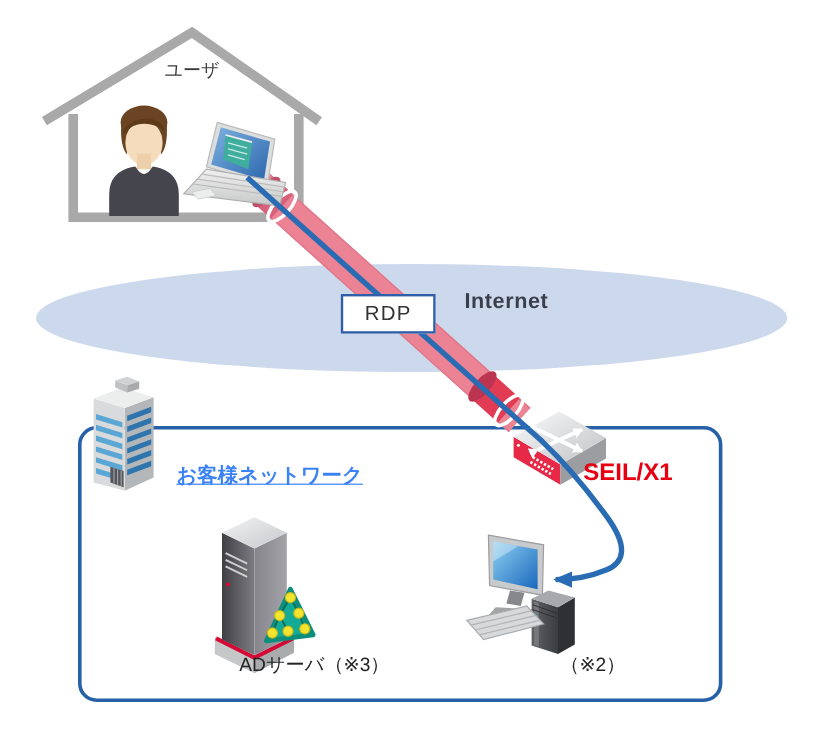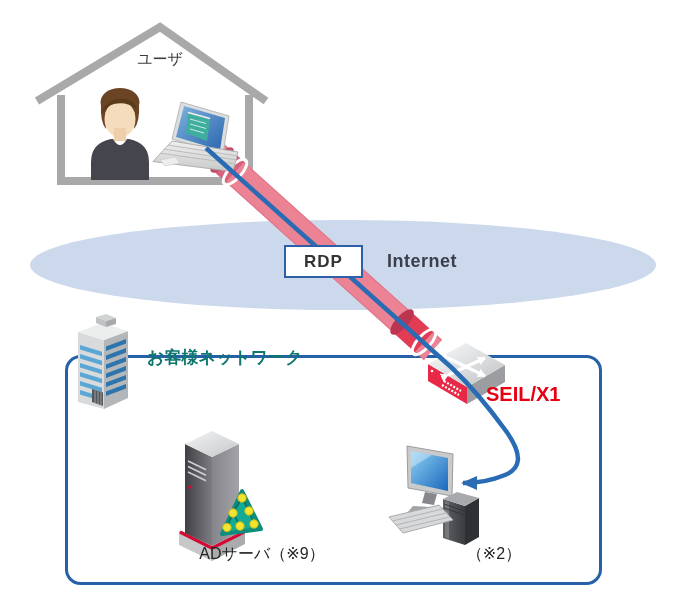--- a/index.html
+++ b/index.html
@@ -4,28 +4,28 @@
 <style>
   html,body{margin:0;padding:0;background:#fff;}
   #canvas{
     position:relative;width:682px;height:616px;background:#ffffff;overflow:hidden;
     font-family:"Liberation Sans","DejaVu Sans",sans-serif;
   }
   #diagram-svg{position:absolute;left:0;top:0;width:682px;height:616px;}
   .lbl{position:absolute;white-space:nowrap;}
   #user-home-label{left:105px;top:50px;width:110px;text-align:center;
     font-size:15px;line-height:1.15;color:#3a3a3a;}
-  #internet-label{left:387px;top:251px;font-size:18px;font-weight:bold;
+  #internet-label{left:387px;top:241px;font-size:18px;font-weight:bold;
     color:var(--internet-text,#3b3f4c);letter-spacing:.5px;}
   #rdp-box{position:absolute;left:284px;top:245px;width:79px;height:33px;
     background:#ffffff;border:2px solid var(--rdp-border,#2e5fa8);
     box-sizing:border-box;display:flex;align-items:center;justify-content:center;
     z-index:5;}
-  #rdp-box span{font-size:17px;font-weight:bold;color:var(--text-dark,#333333);letter-spacing:1px;}
-  #customer-network-label{left:147px;top:346px;font-size:17px;font-weight:bold;color:#0f766e;}
+  #rdp-box span{font-size:17px;font-weight:normal;color:var(--text-dark,#333333);letter-spacing:1px;}
+  #customer-network-label{left:147px;top:385px;font-size:17px;font-weight:bold;color:#3b82f6;text-decoration:underline;}
   #seil-x1-label{left:486px;top:383px;font-size:20px;font-weight:bold;color:var(--seil-red,#e60012);}
   #ad-server-label{left:193px;top:544px;width:138px;text-align:center;font-size:16px;color:#252525;}
   #client-pc-label{left:464px;top:544px;width:60px;text-align:center;font-size:16px;color:#252525;}
 </style>
 </head>
 <body>
 
 <div id="canvas">
 
 <svg id="diagram-svg" viewBox="0 0 682 616" xmlns="http://www.w3.org/2000/svg">
@@ -212,17 +212,17 @@
 <div class="lbl" id="internet-label">Internet</div>
 
 <div id="rdp-box">
   <span>RDP</span>
 </div>
 
 <div class="lbl" id="customer-network-label">お客様ネットワーク</div>
 
 <div class="lbl" id="seil-x1-label">SEIL/X1</div>
 
-<div class="lbl" id="ad-server-label">ADサーバ（※9）</div>
+<div class="lbl" id="ad-server-label">ADサーバ（※3）</div>
 
 <div class="lbl" id="client-pc-label">（※2）</div>
 
 </div>
 
 </body></html>

